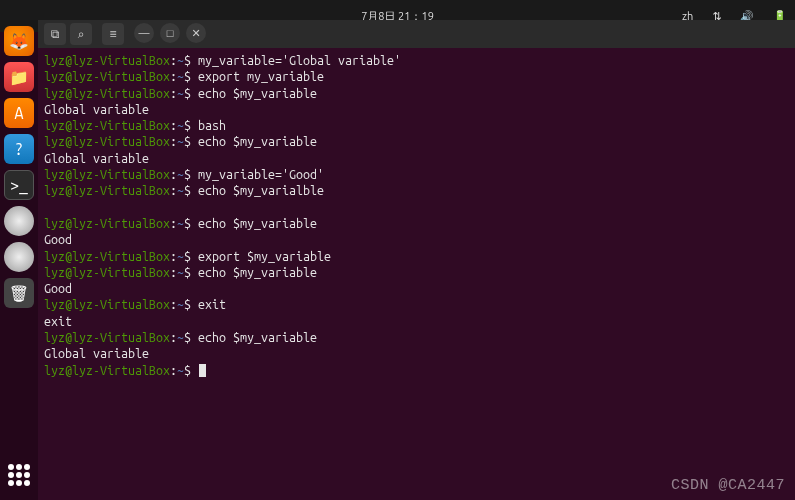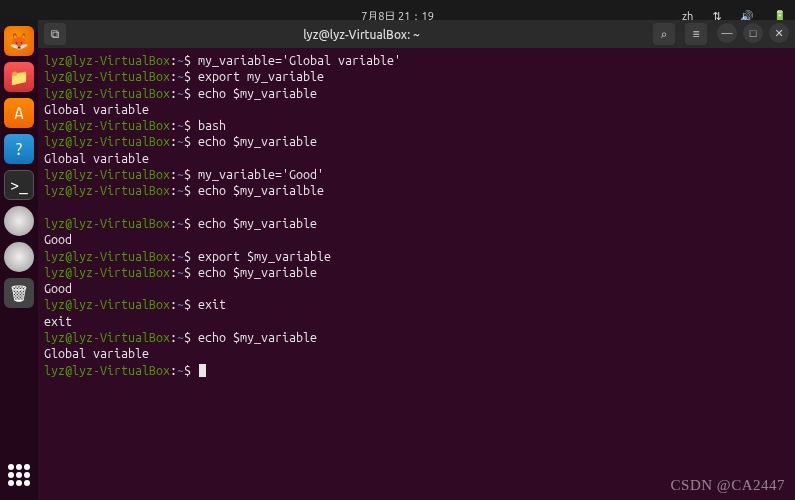--- a/index.html
+++ b/index.html
@@ -108,21 +108,21 @@
   display: inline-block;
   width: 7px; height: 13px;
   background: #e6e6e6;
   vertical-align: text-bottom;
   margin-left: 1px;
 }
 .watermark {
   position: absolute;
   right: 10px; bottom: 6px;
   color: rgba(230,230,230,0.55);
-  font-family: Liberation Serif, serif;
+  font-family: Liberation Mono, monospace;
   font-size: 15px;
   letter-spacing: 0.5px;
 }
 </style>
 </head>
 <body>
 
 <div class="topbar">
   <span>7月8日 21：19</span>
   <div class="right">
@@ -151,21 +151,20 @@
       <div></div>
       <div></div>
       <div></div>
       <div></div>
   </div>
 </div>
 
 <div class="window">
   <div class="titlebar">
     <div class="tb-btn">⧉</div>
-    <div class="tb-title">lyz@lyz-VirtualBox: ~</div>
     <div class="tb-right">
       <div class="tb-btn">⌕</div>
       <div class="tb-btn">≡</div>
       <div class="tb-circ">—</div>
       <div class="tb-circ">□</div>
       <div class="tb-circ">✕</div>
     </div>
   </div>
   <div class="terminal" id="term"><div><span><span class="prompt-user">lyz@lyz-VirtualBox</span><span class="prompt-sep">:</span><span class="prompt-path">~</span><span class="prompt-sep">$ </span></span><span class="cmd">my_variable='Global variable'</span></div><div><span><span class="prompt-user">lyz@lyz-VirtualBox</span><span class="prompt-sep">:</span><span class="prompt-path">~</span><span class="prompt-sep">$ </span></span><span class="cmd">export my_variable</span></div><div><span><span class="prompt-user">lyz@lyz-VirtualBox</span><span class="prompt-sep">:</span><span class="prompt-path">~</span><span class="prompt-sep">$ </span></span><span class="cmd">echo $my_variable</span></div><div>Global variable</div><div><span><span class="prompt-user">lyz@lyz-VirtualBox</span><span class="prompt-sep">:</span><span class="prompt-path">~</span><span class="prompt-sep">$ </span></span><span class="cmd">bash</span></div><div><span><span class="prompt-user">lyz@lyz-VirtualBox</span><span class="prompt-sep">:</span><span class="prompt-path">~</span><span class="prompt-sep">$ </span></span><span class="cmd">echo $my_variable</span></div><div>Global variable</div><div><span><span class="prompt-user">lyz@lyz-VirtualBox</span><span class="prompt-sep">:</span><span class="prompt-path">~</span><span class="prompt-sep">$ </span></span><span class="cmd">my_variable='Good'</span></div><div><span><span class="prompt-user">lyz@lyz-VirtualBox</span><span class="prompt-sep">:</span><span class="prompt-path">~</span><span class="prompt-sep">$ </span></span><span class="cmd">echo $my_varialble</span></div><div>&nbsp;</div><div><span><span class="prompt-user">lyz@lyz-VirtualBox</span><span class="prompt-sep">:</span><span class="prompt-path">~</span><span class="prompt-sep">$ </span></span><span class="cmd">echo $my_variable</span></div><div>Good</div><div><span><span class="prompt-user">lyz@lyz-VirtualBox</span><span class="prompt-sep">:</span><span class="prompt-path">~</span><span class="prompt-sep">$ </span></span><span class="cmd">export $my_variable</span></div><div><span><span class="prompt-user">lyz@lyz-VirtualBox</span><span class="prompt-sep">:</span><span class="prompt-path">~</span><span class="prompt-sep">$ </span></span><span class="cmd">echo $my_variable</span></div><div>Good</div><div><span><span class="prompt-user">lyz@lyz-VirtualBox</span><span class="prompt-sep">:</span><span class="prompt-path">~</span><span class="prompt-sep">$ </span></span><span class="cmd">exit</span></div><div>exit</div><div><span><span class="prompt-user">lyz@lyz-VirtualBox</span><span class="prompt-sep">:</span><span class="prompt-path">~</span><span class="prompt-sep">$ </span></span><span class="cmd">echo $my_variable</span></div><div>Global variable</div><div><span><span class="prompt-user">lyz@lyz-VirtualBox</span><span class="prompt-sep">:</span><span class="prompt-path">~</span><span class="prompt-sep">$ </span></span><span class="cursor"></span></div></div>
 </div>

